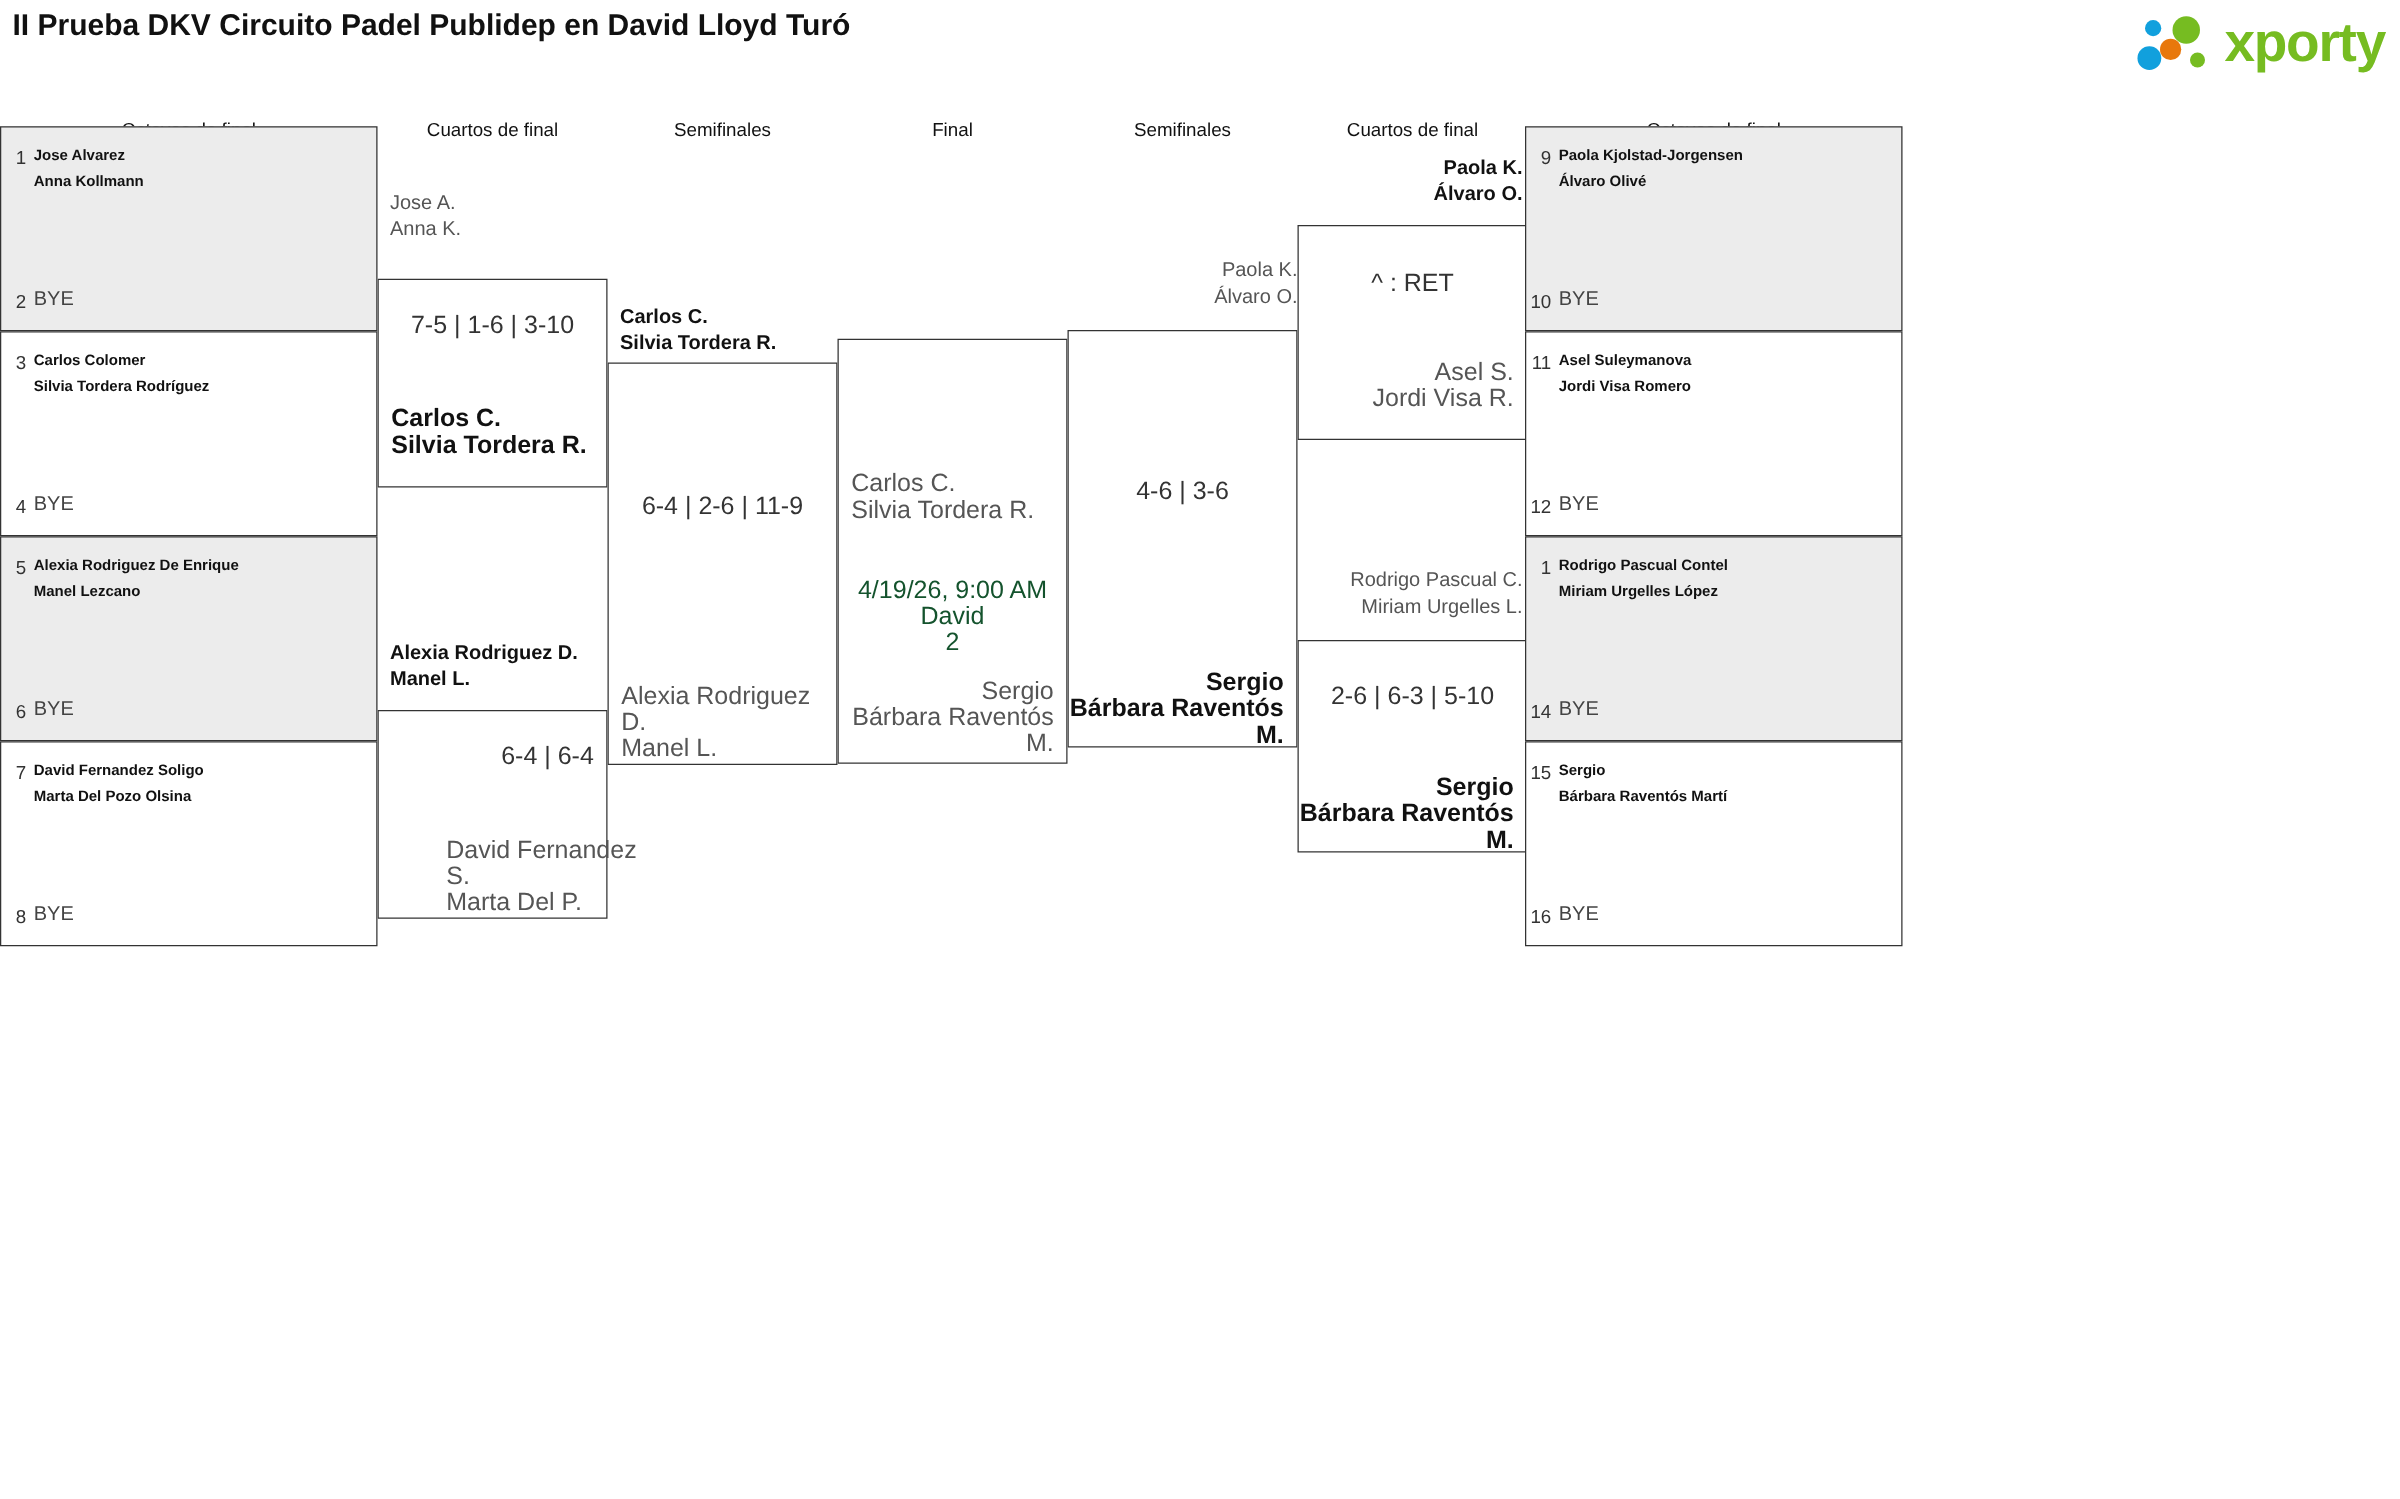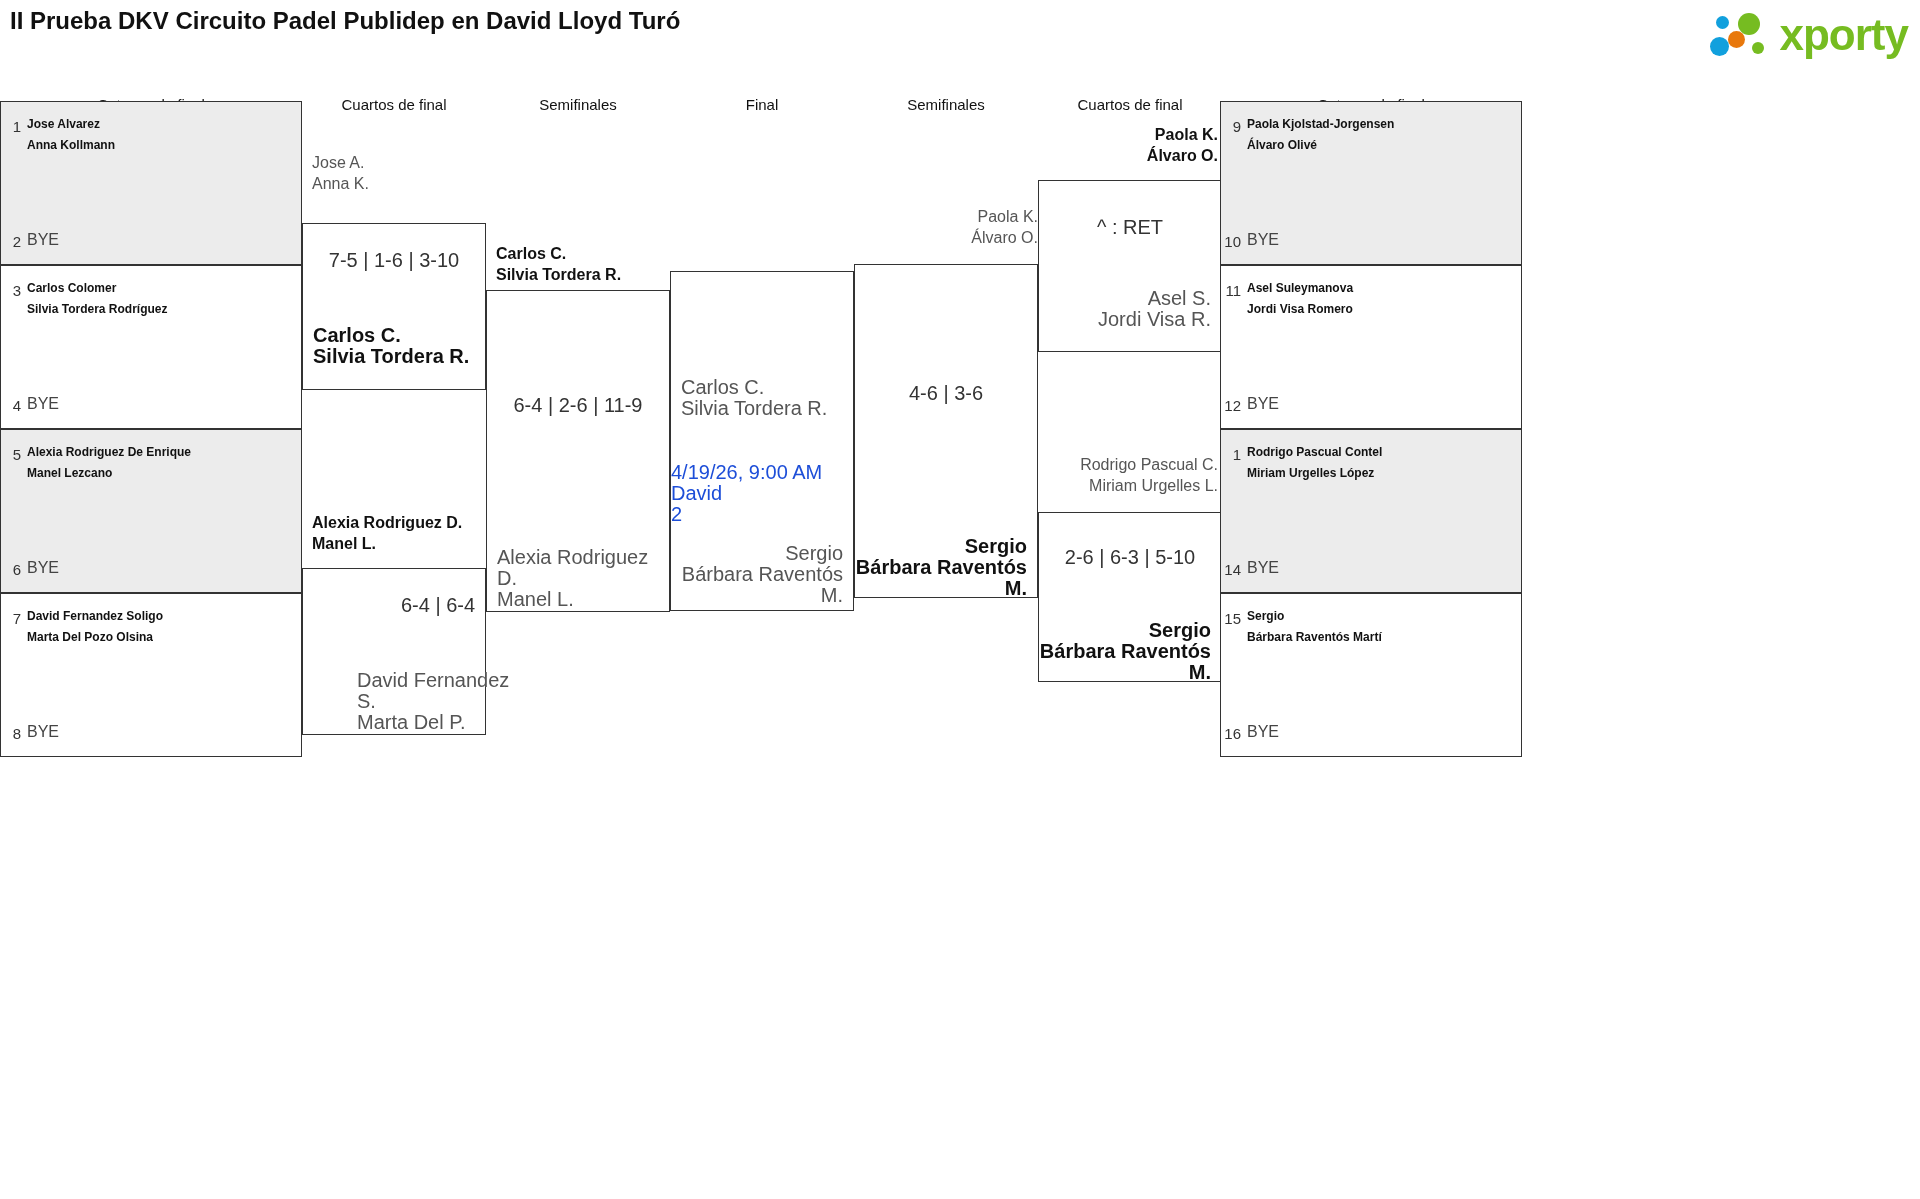--- a/index.html
+++ b/index.html
@@ -60,21 +60,21 @@
     background: #ffffff;
   }
   .mtext {
     position: absolute; width: 100%;
     font-size: 20px; line-height: 21px;
     white-space: pre-line;
   }
   .mtext.win  { font-weight: bold; color: #111111; }
   .mtext.lose { font-weight: normal; color: #555555; }
   .mtext.score{ color: #333333; text-align: center; }
-  .mtext.sched{ color: #1d4ed8; text-align: left; }
+  .mtext.sched{ color: #14532d; text-align: center; }
   .pad-l { padding-left: 10px; text-align: left; }
   .pad-r { padding-right: 10px; text-align: right; }
 
   
   .flabel {
     position: absolute; font-size: 16px; line-height: 21px;
     white-space: pre-line;
   }
   .flabel.win { font-weight: bold; color: #111111; }
   .flabel.lose { color: #555555; }

